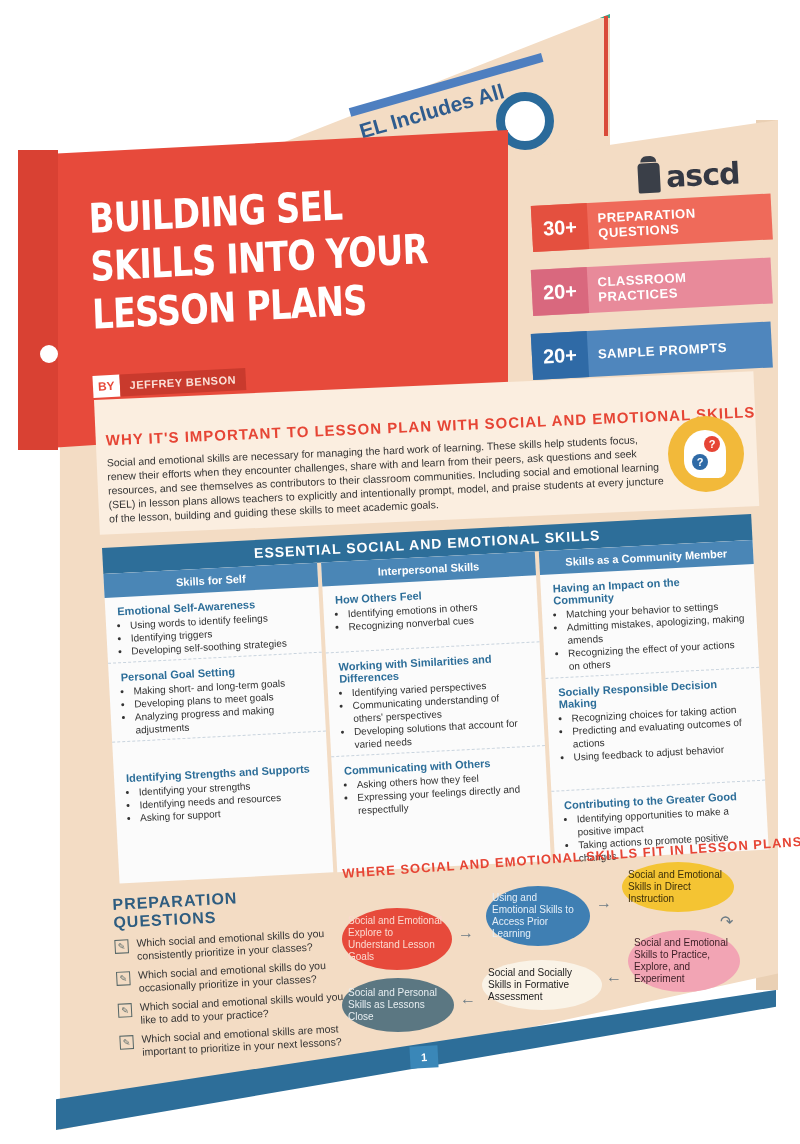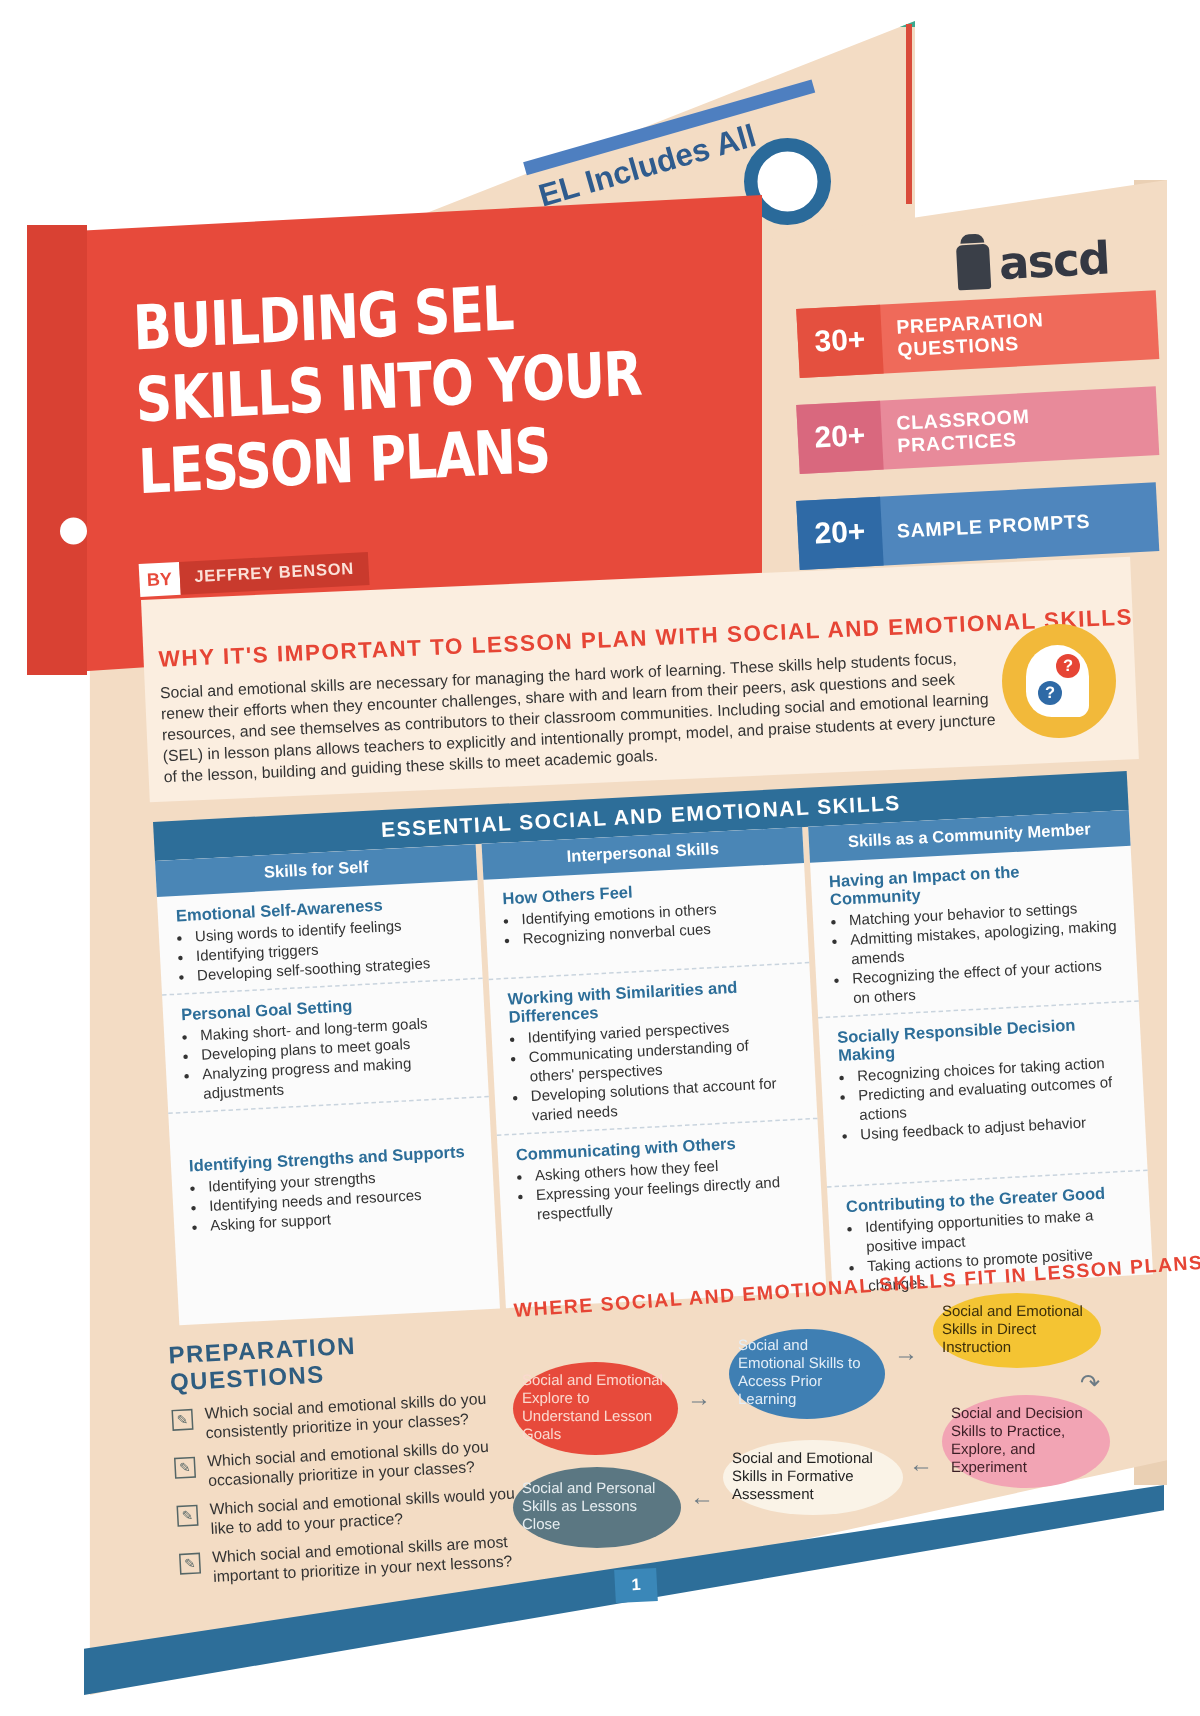--- a/index.html
+++ b/index.html
@@ -257,24 +257,24 @@
   </div>
   <div class="prep-item">
     <span class="check">✎</span>
     <span>Which social and emotional skills are most important to prioritize in your next lessons?</span>
   </div>
 </div>
 
 <div class="flow-title">WHERE SOCIAL AND EMOTIONAL SKILLS FIT IN LESSON PLANS</div>
 <div class="bubble b1">Social and Emotional Explore to Understand Lesson Goals</div>
 <div class="arrow" style="left:458px;top:924px">→</div>
-<div class="bubble b2">Social and Emotional Skills to Access Prior Learning</div>
+<div class="bubble b2">Using and Emotional Skills to Access Prior Learning</div>
 <div class="arrow" style="left:596px;top:894px">→</div>
 <div class="bubble b3">Social and Emotional Skills in Direct Instruction</div>
 <div class="arrow" style="left:720px;top:912px">↷</div>
-<div class="bubble b4">Social and Decision Skills to Practice, Explore, and Experiment</div>
+<div class="bubble b4">Social and Emotional Skills to Practice, Explore, and Experiment</div>
 <div class="arrow" style="left:606px;top:968px">←</div>
-<div class="bubble b5">Social and Emotional Skills in Formative Assessment</div>
+<div class="bubble b5">Social and Socially Skills in Formative Assessment</div>
 <div class="arrow" style="left:460px;top:990px">←</div>
 <div class="bubble b6">Social and Personal Skills as Lessons Close</div>
 
 <div class="bottom-bar2"></div>
 <div class="page-num">1</div>
 
 </body></html>

